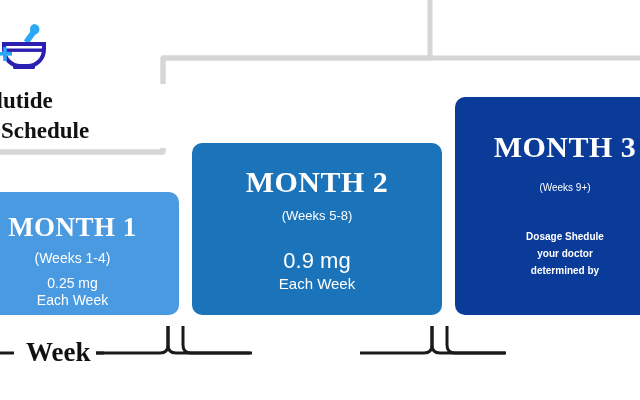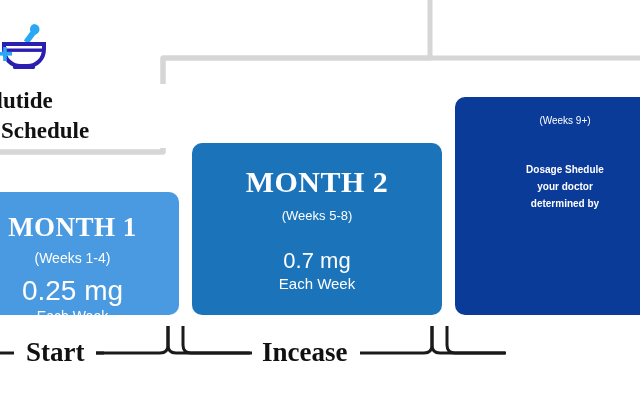--- a/index.html
+++ b/index.html
@@ -102,21 +102,21 @@
   
   #card-1 {
     left: -34px;
     top: 192px;
     width: 213px;
     height: 123px;
     background: #4a9ae1;
   }
   #card-1 .card-title { font-size: 27px; margin-top: 20px; }
   #card-1 .card-weeks { font-size: 14px; margin-top: 7px; }
-  #card-1 .card-dose  { font-size: 28px; margin-top: 9px; }
+  #card-1 .card-dose  { font-size: 14px; margin-top: 9px; }
   #card-1 .card-freq  { font-size: 14px; margin-top: 1px; }
 
   
   #card-2 {
     left: 192px;
     top: 143px;
     width: 250px;
     height: 172px;
     background: #1b73ba;
   }
@@ -194,25 +194,26 @@
   <div class="card" id="card-1">
     <div class="card-title">MONTH 1</div>
     <div class="card-weeks">(Weeks 1-4)</div>
     <div class="card-dose">0.25 mg</div>
     <div class="card-freq">Each Week</div>
   </div>
 
   <div class="card" id="card-2">
     <div class="card-title">MONTH 2</div>
     <div class="card-weeks">(Weeks 5-8)</div>
-    <div class="card-dose">0.7 mg</div>
+    <div class="card-dose">0.9 mg</div>
     <div class="card-freq">Each Week</div>
   </div>
 
   <div class="card" id="card-3">
+    <div class="card-title">MONTH 3</div>
     <div class="card-weeks">(Weeks 9+)</div>
     <div class="card-note">
       <span class="ln">Dosage Shedule</span>
       <span class="ln">your doctor</span>
       <span class="ln">determined by</span>
     </div>
   </div>
 
   <svg id="rail" viewBox="0 0 640 82" width="640" height="82">
 
@@ -225,16 +226,15 @@
 
     <path d="M 183 8 L 183 27 Q 183 35 191 35 L 252 35" fill="none" stroke="#1a1a1a" stroke-width="3" stroke-linejoin="round" stroke-linecap="butt" transform="translate(0,0)"></path>
 
     <path d="M 432 8 L 432 27 Q 432 35 440 35 L 505 35" fill="none" stroke="#1a1a1a" stroke-width="3" stroke-linejoin="round" stroke-linecap="butt"></path>
     <path d="M 447 8 L 447 27 Q 447 35 455 35 L 506 35" fill="none" stroke="#1a1a1a" stroke-width="3" stroke-linejoin="round" stroke-linecap="butt"></path>
 
     <path d="M 168 8 L 168 27 Q 168 35 160 35 L 96 35" fill="none" stroke="#1a1a1a" stroke-width="3" stroke-linejoin="round" stroke-linecap="butt"></path>
     <path d="M 432 8 L 432 27 Q 432 35 424 35 L 360 35" fill="none" stroke="#1a1a1a" stroke-width="3" stroke-linejoin="round" stroke-linecap="butt"></path>
   </svg>
 
-  <div class="step-label" id="step-1">Start</div>
-  <div class="step-label" id="step-2">Incease</div>
+  <div class="step-label" id="step-1">Week</div>
 
 </div>
 
 </body></html>

